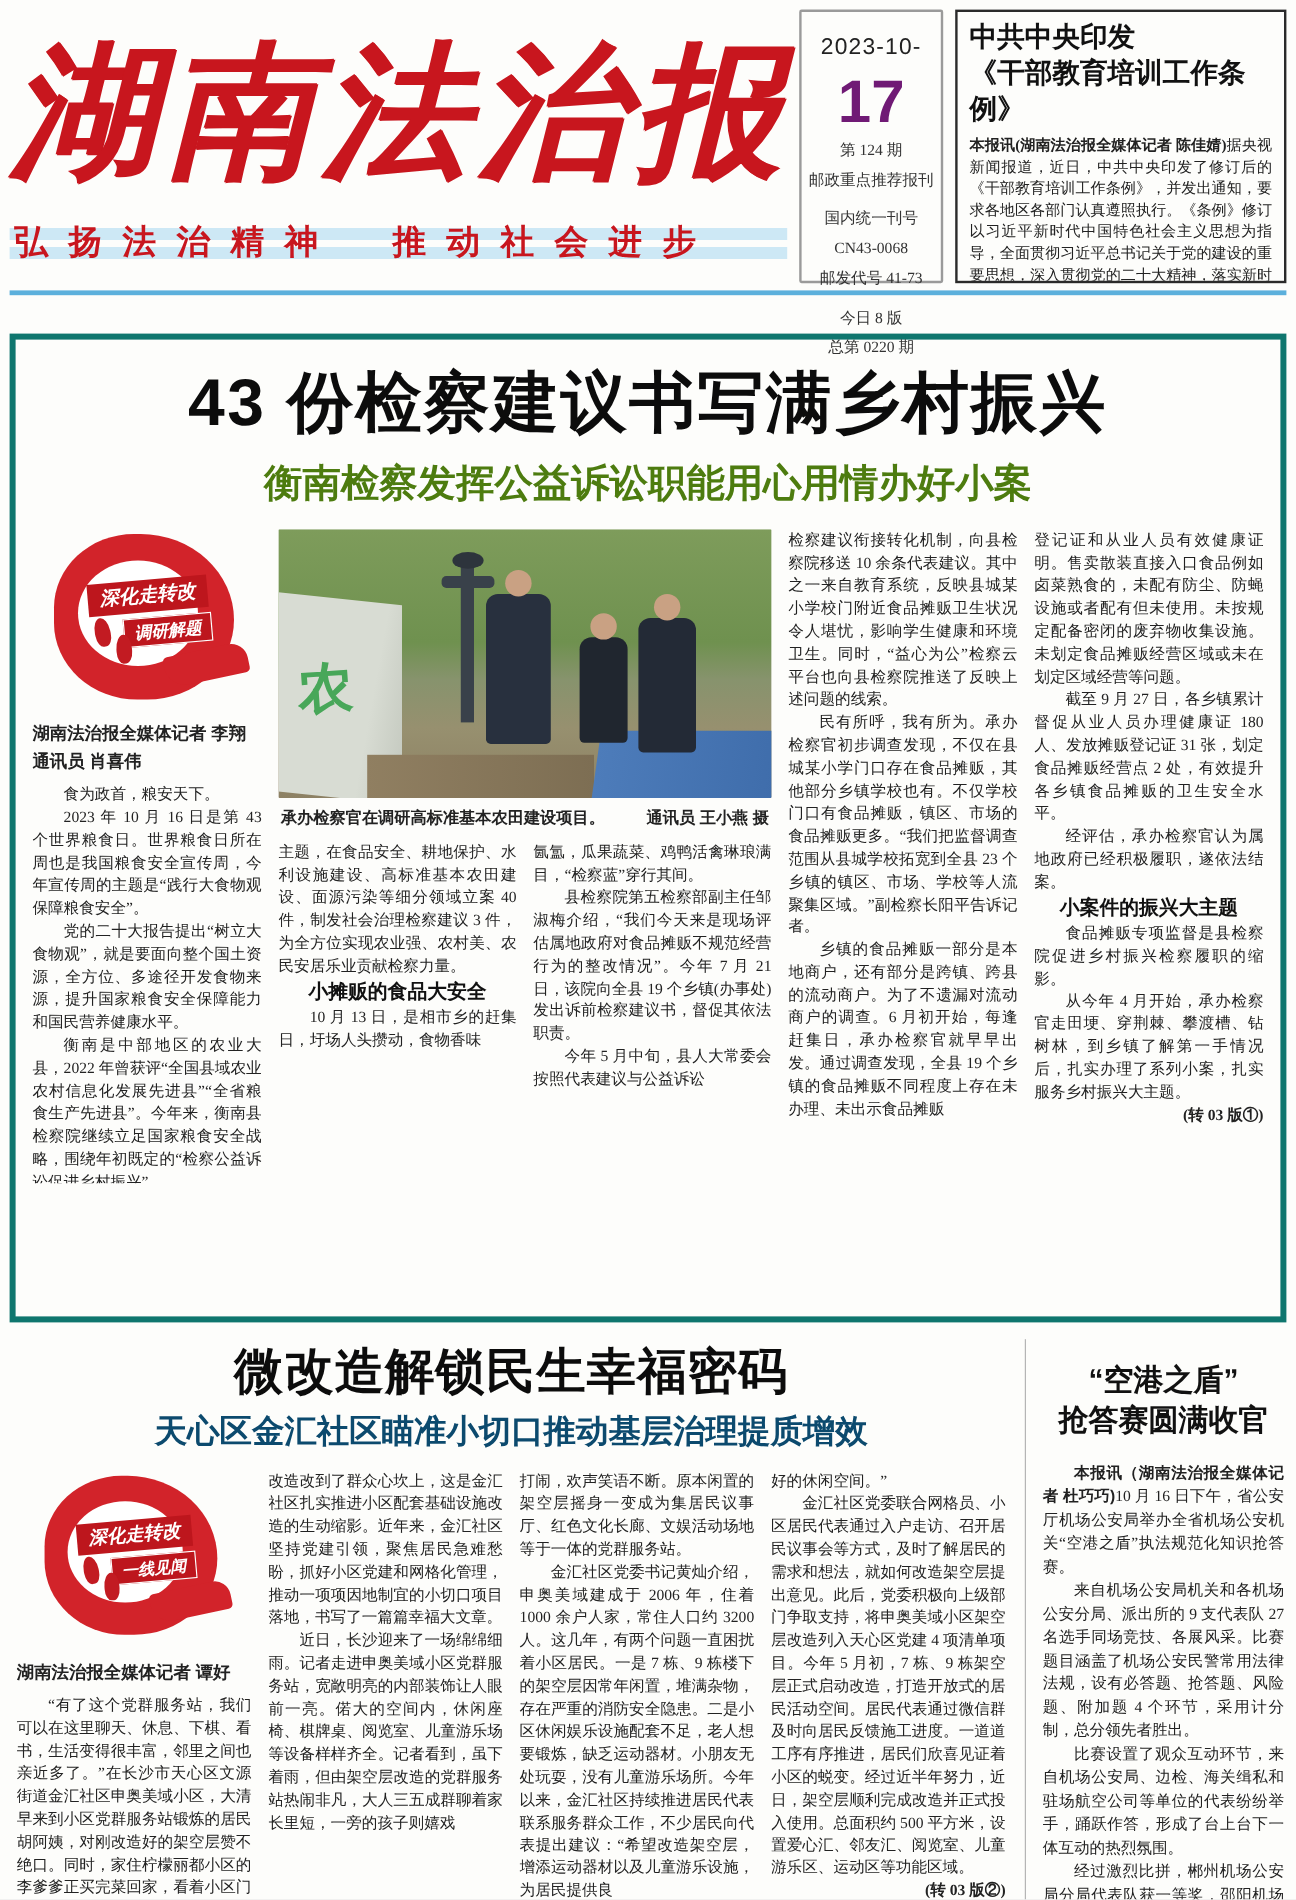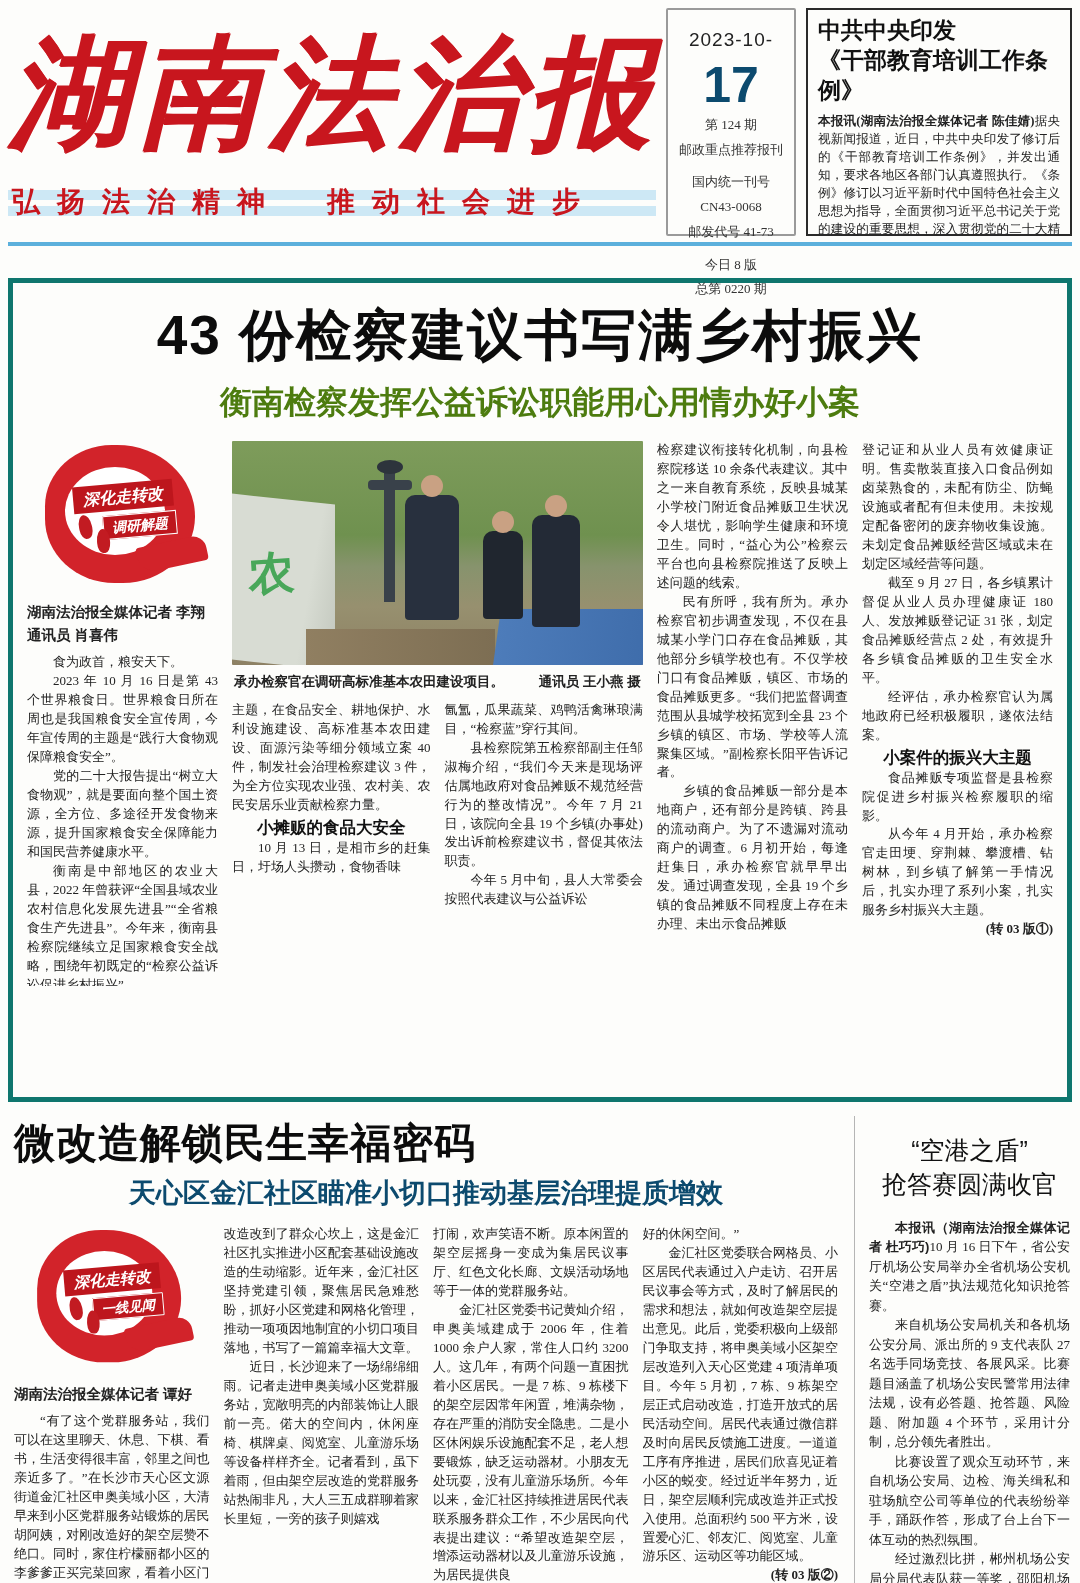--- a/index.html
+++ b/index.html
@@ -19,26 +19,26 @@
   }
   .slogan {
     margin-top:10px; padding:6px 4px; color:#c8161e; font-weight:bold;
     font-size:28px; letter-spacing:17px; white-space:nowrap;
     font-family:"Liberation Sans",sans-serif;
     background:linear-gradient(to bottom,
       transparent 26%, #cde8f5 26%, #cde8f5 46%,
       transparent 46%, transparent 58%, #cde8f5 58%, #cde8f5 78%, transparent 78%);
   }
   .datebox {
-    width:130px; border:2px solid #9a9a9a; border-radius:2px; margin-left:10px;
+    width:120px; border:2px solid #9a9a9a; border-radius:2px; margin-left:10px;
     padding:12px 4px; text-align:center; font-size:13px; line-height:1.9; color:#333;
     height:228px;
   }
   .datebox .d-prefix { font-size:19px; letter-spacing:1px; color:#222; font-family:"Liberation Sans",sans-serif; }
-  .datebox .d-day { font-size:50px; line-height:1.1; color:#0c4a6e; font-family:"Liberation Sans",sans-serif; font-weight:bold; }
+  .datebox .d-day { font-size:50px; line-height:1.1; color:#701a75; font-family:"Liberation Sans",sans-serif; font-weight:bold; }
   .datebox .d-gap { height:8px; }
   .topright {
     flex:1; margin-left:10px; border:2px solid #2a2a2a; padding:4px 10px 4px 10px;
     height:228px; overflow:hidden;
   }
   .topright-title {
     text-align:left; font-family:"Liberation Sans",sans-serif; font-weight:bold;
     font-size:23px; line-height:1.3; margin:2px 0 6px 0; color:#111;
   }
   .topright-body { font-size:12.6px; line-height:1.43; text-align:justify; color:#222; }
@@ -114,31 +114,31 @@
     background:linear-gradient(90deg,#907f61,#7d6e53); }
   .caption-row { display:flex; justify-content:space-between; font-weight:bold;
     font-size:13.5px; padding:7px 2px 9px 2px; font-family:"Liberation Sans",sans-serif; }
   .photo-cols { display:flex; gap:14px; flex:1; overflow:hidden; }
   .photo-cols .col { flex:1; overflow:hidden; }
 
   
   .bottom { display:flex; margin:14px 8px 0 8px; }
   .bottom-left { flex:1; padding:0 4px 0 6px; }
   .bottom-headline {
-    font-family:"Liberation Sans",sans-serif; font-weight:900;
+    text-align:center; font-family:"Liberation Sans",sans-serif; font-weight:900;
     font-size:41px; color:#0c0c0c; letter-spacing:1px;
   }
   .bottom-deck {
     text-align:center; font-family:"Liberation Sans",sans-serif; font-weight:bold;
     font-size:27px; color:#0c4a6e; margin:4px 0 14px 0;
   }
   .bottom-cols { height:452px; }
   .badge2 { transform:scale(.96); margin-top:0; }
   .bottom-right { width:218px; border-left:1px solid #b5b5b5; margin-left:12px; padding:4px 2px 0 14px; }
-  .airport-title { text-align:center; font-family:"Liberation Sans",sans-serif; font-weight:normal;
+  .airport-title { text-align:center; font-family:"Liberation Sans",sans-serif; font-weight:bold;
     font-size:25px; line-height:1.35; margin:14px 0 16px 0; color:#111; }
   .airport-body { font-size:13px; line-height:1.5; text-align:justify; }
   .airport-body p { text-indent:2em; margin:0; }
   .airport-body .lead { font-weight:bold; font-family:"Liberation Sans",sans-serif; }
 
   
   .footer { margin:10px 8px 0 8px; border-top:3px solid #111; font-size:12px;
     font-family:"Liberation Sans",sans-serif; color:#111; }
   .footer-row { display:flex; justify-content:space-between; padding:4px 2px; white-space:nowrap; }
 </style>

